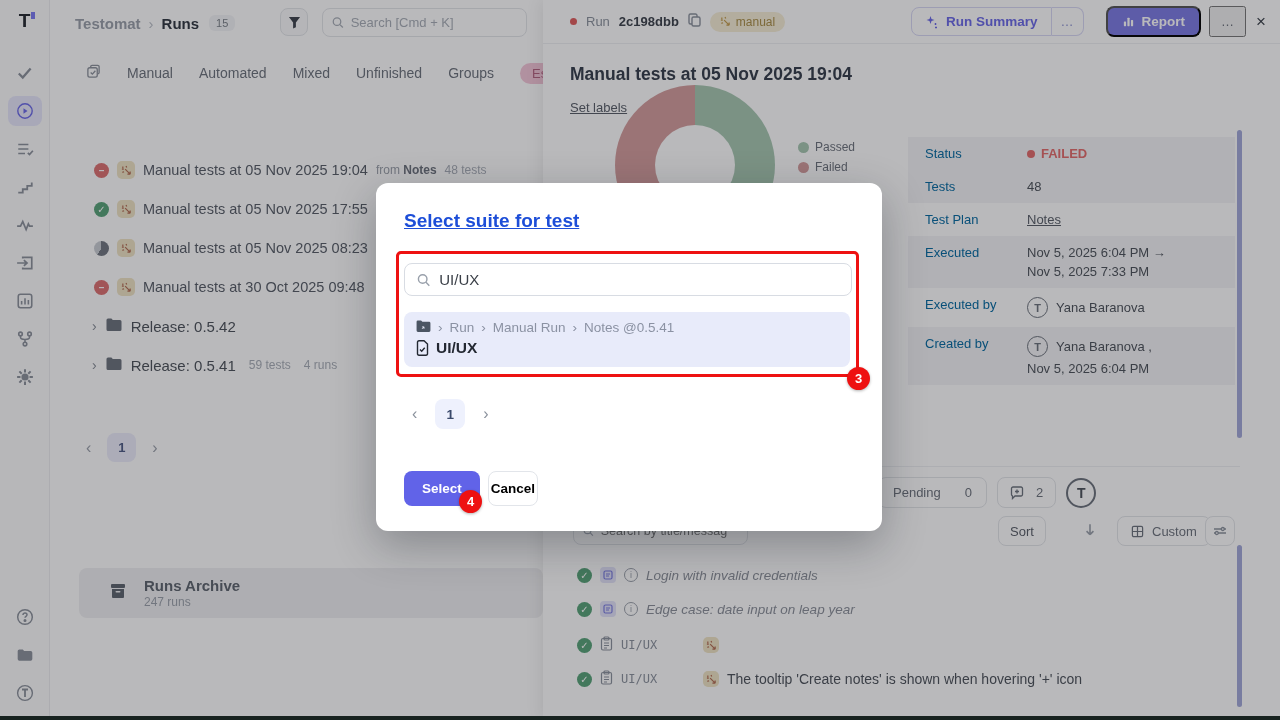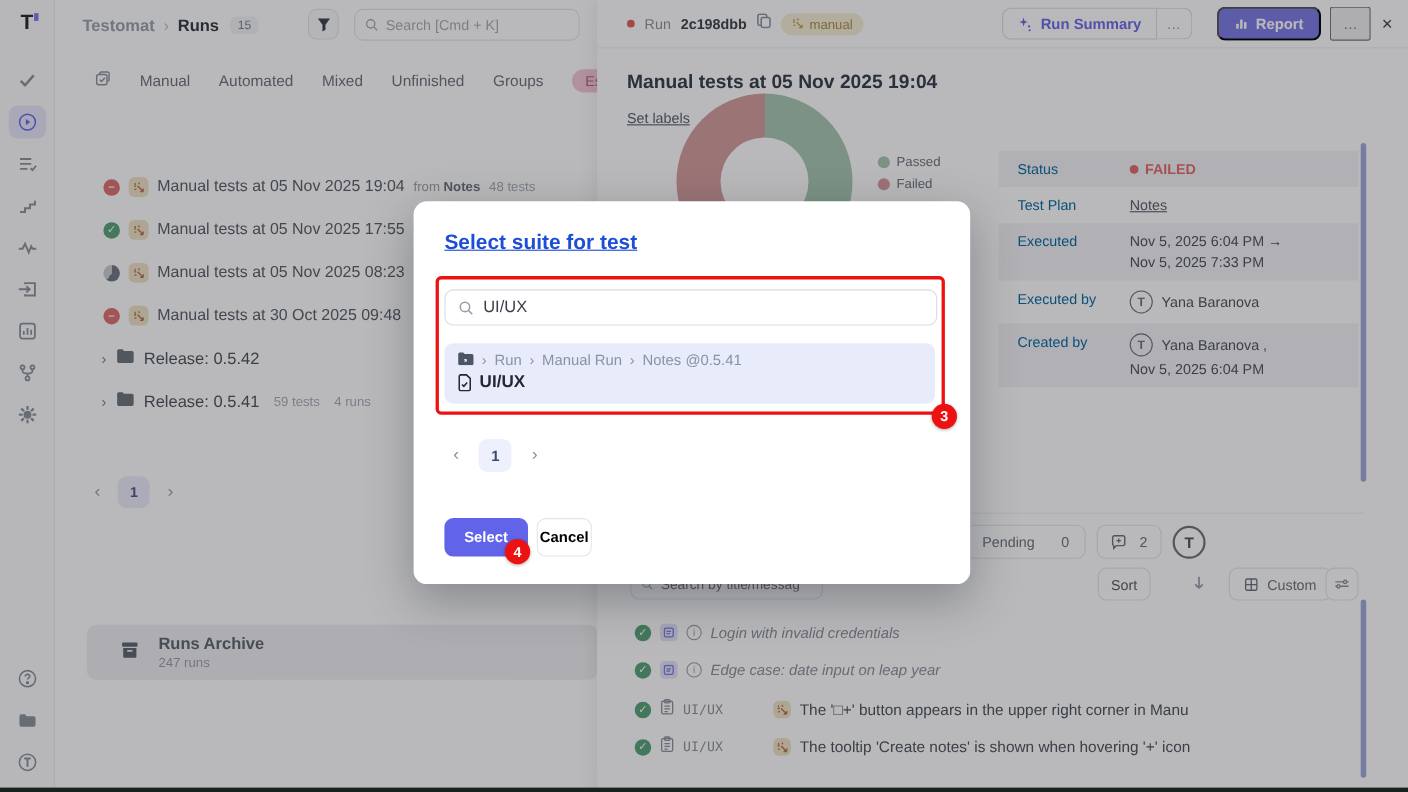--- a/index.html
+++ b/index.html
@@ -441,20 +441,24 @@
             <span class="legend-dot" style="background:#d49c9c;"></span>
             <span>Failed</span>
           </div>
       </div>
 
       <div class="details">
         <div class="d-row stripe">
           <span class="d-label">Status</span>
           <span class="d-value val-failed">FAILED</span>
         </div>
+        <div class="d-row stripe">
+          <span class="d-label">Tests</span>
+          <span class="d-value">48</span>
+        </div>
         <div class="d-row">
           <span class="d-label">Test Plan</span>
           <span class="d-value d-link">Notes</span>
         </div>
         <div class="d-row stripe">
           <span class="d-label">Executed</span>
           <span class="d-value">
               <div>Nov 5, 2025 6:04 PM →</div>
               <div class="line2">Nov 5, 2025 7:33 PM</div>
             </span>
@@ -561,21 +565,20 @@
               <rect x="1.5" y="2.5" width="10" height="11.5" rx="1.5"></rect>
               <rect x="4" y="1" width="5" height="3" rx="1"></rect>
               <path d="M4 7h5M4 9.5h5M4 12h3"></path>
             </svg></span>
         <span class="suite-tag">UI/UX</span>
         <span class="man-ic" style="width:16px;height:16px;">
             <svg viewBox="0 0 12 12" fill="none" stroke="currentColor" stroke-width="1.3">
               <path d="M2 1.5v2M1 4.5h2M5.5 1l.7 1.8M1.5 8l1.8-.7M4.5 4.5L10 10M10 10V7M10 10H7"></path>
             </svg>
           </span>
-        <span class="t-title">The '□+' button appears in the upper right corner in Manu</span>
       </div>
       <div class="test-row" style="top:667px;">
         <span class="chk">✓</span>
         <span class="clip-ic"><svg width="13" height="15" viewBox="0 0 13 15" fill="none" stroke="currentColor" stroke-width="1.2">
               <rect x="1.5" y="2.5" width="10" height="11.5" rx="1.5"></rect>
               <rect x="4" y="1" width="5" height="3" rx="1"></rect>
               <path d="M4 7h5M4 9.5h5M4 12h3"></path>
             </svg></span>
         <span class="suite-tag">UI/UX</span>
         <span class="man-ic" style="width:16px;height:16px;">

